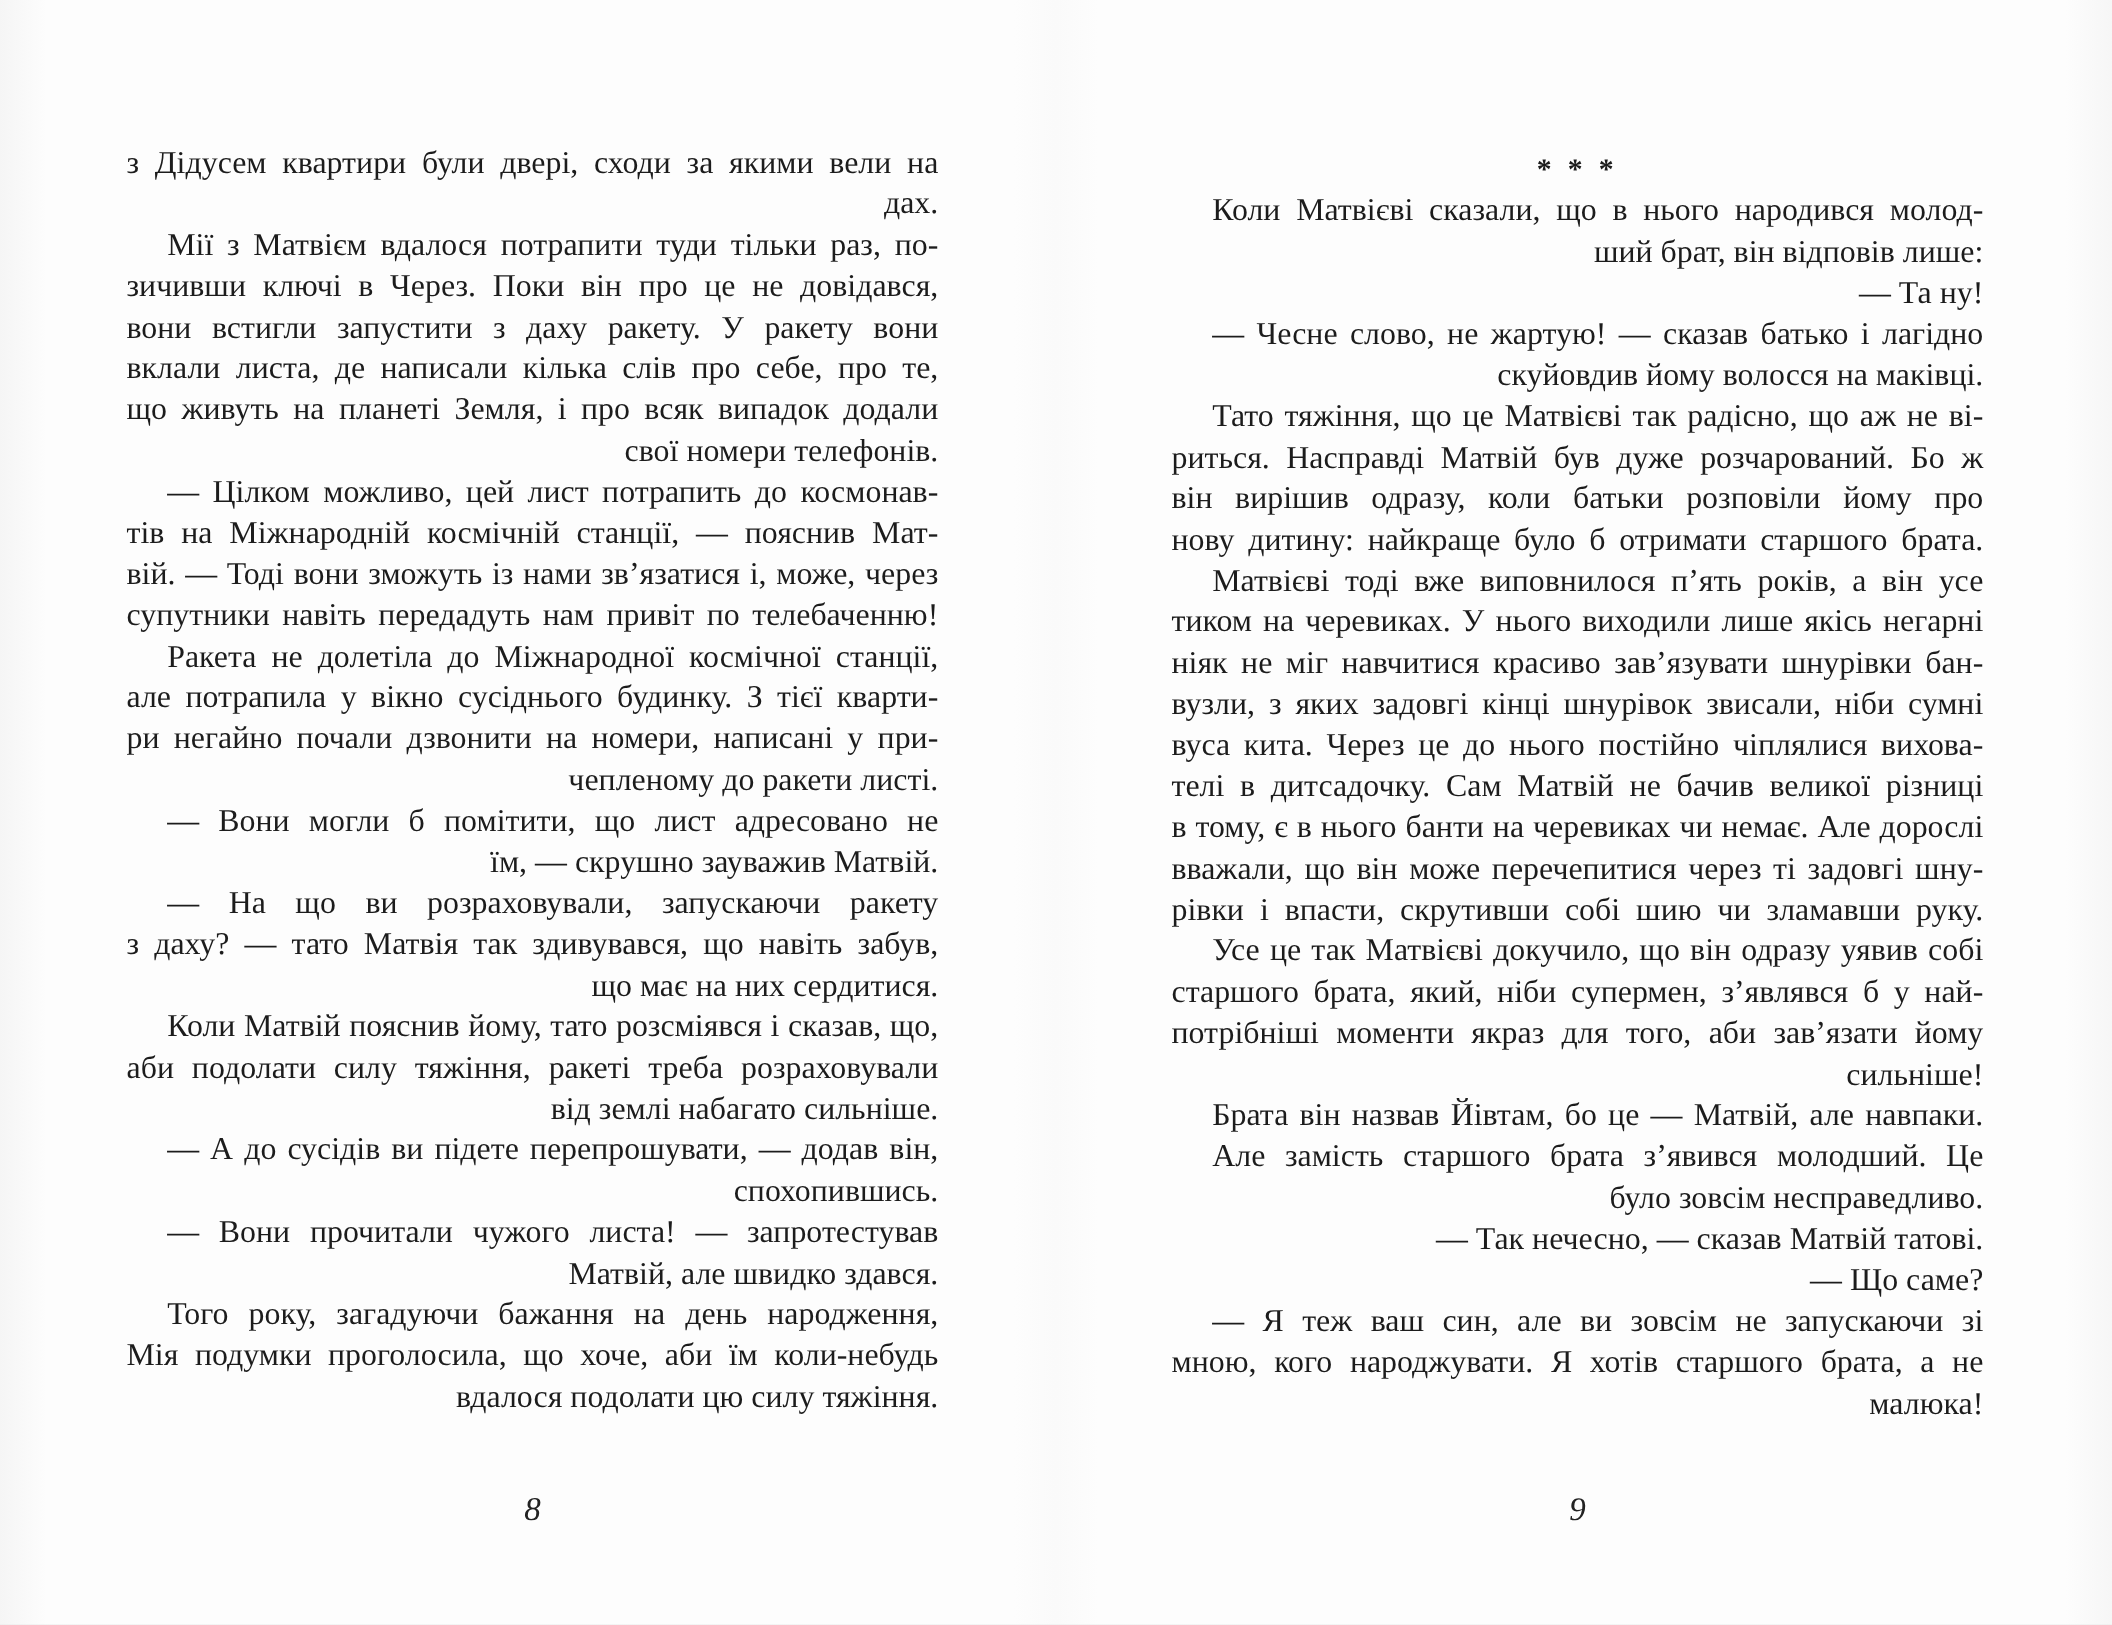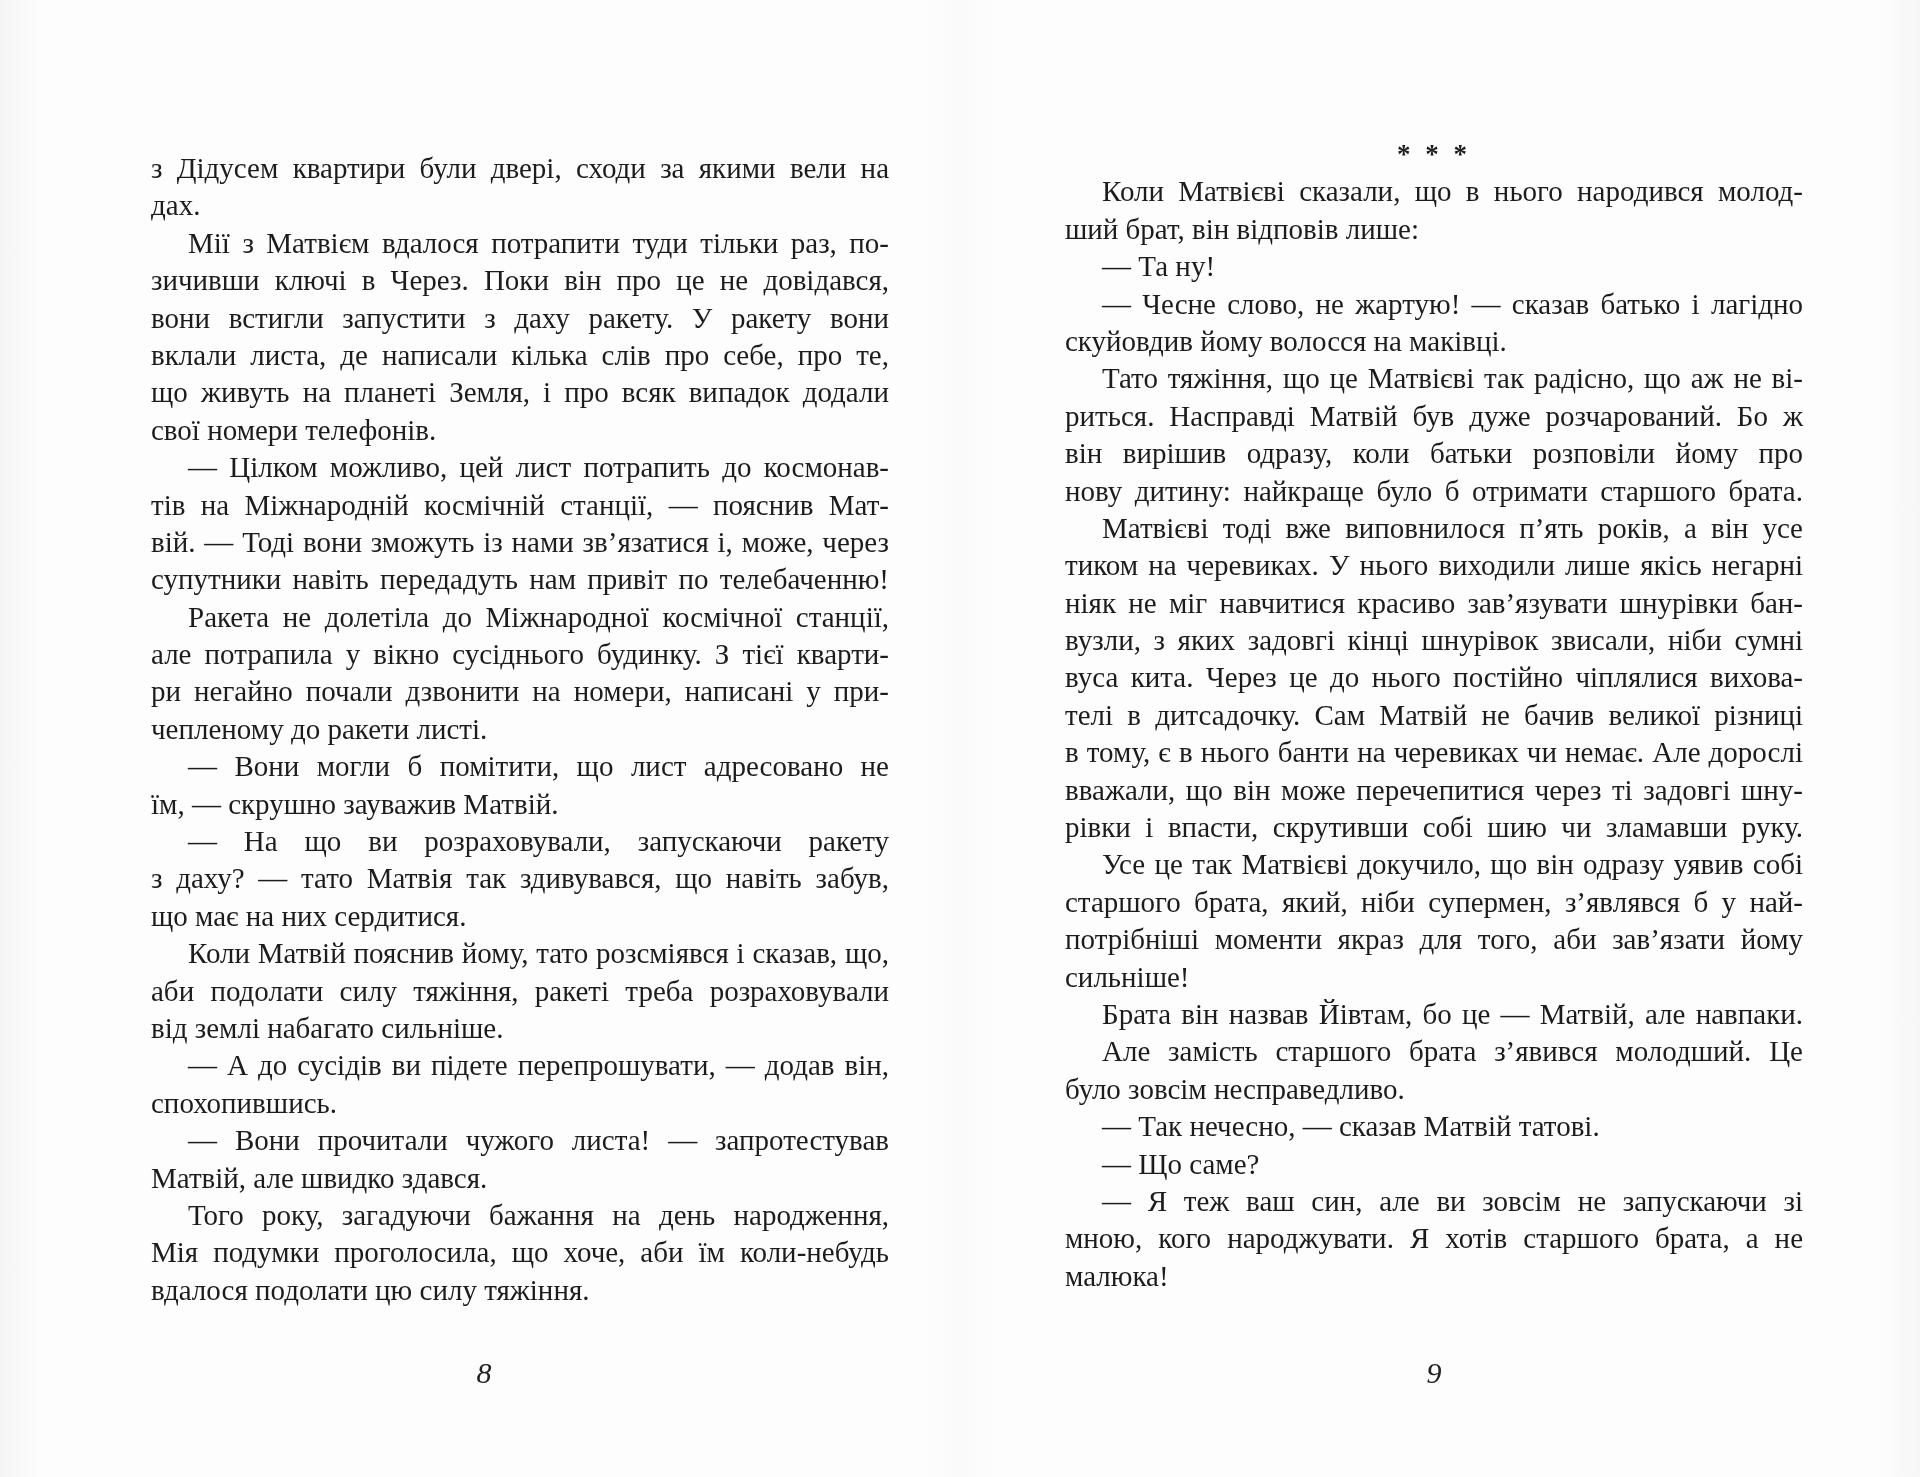--- a/index.html
+++ b/index.html
@@ -18,31 +18,31 @@
       #fdfdfd 48%, #fafafa 50%, #fdfdfd 52%,
       #fdfdfd 97.8%, #f6f6f6 100%);
     font-family: "Liberation Serif", "DejaVu Serif", serif;
     color: #1c1c1c;
   }
   .text-column {
     position: absolute;
     width: 738px;
     font-size: 29px;
   }
-  .page-left  .text-column { left: 115px;  top: 150px; margin-left: 36px; }
+  .page-left  .text-column { left: 115px;  top: 130px; }
   .page-right .text-column { left: 1065px; top: 136px; }
   .line {
     height: 37.4px;
     line-height: 37.4px;
   }
   .line.justify {
     text-align: justify;
     text-align-last: justify;
   }
-  .line.left   { text-align: left; }
+  .line.left   { text-align: right; }
   .line.center {
     text-align: center;
     letter-spacing: 4px;
     font-weight: bold;
     font-size: 27px;
   }
   .line.indent { text-indent: 37px; }
   .folio {
     position: absolute;
     top: 1356px;

